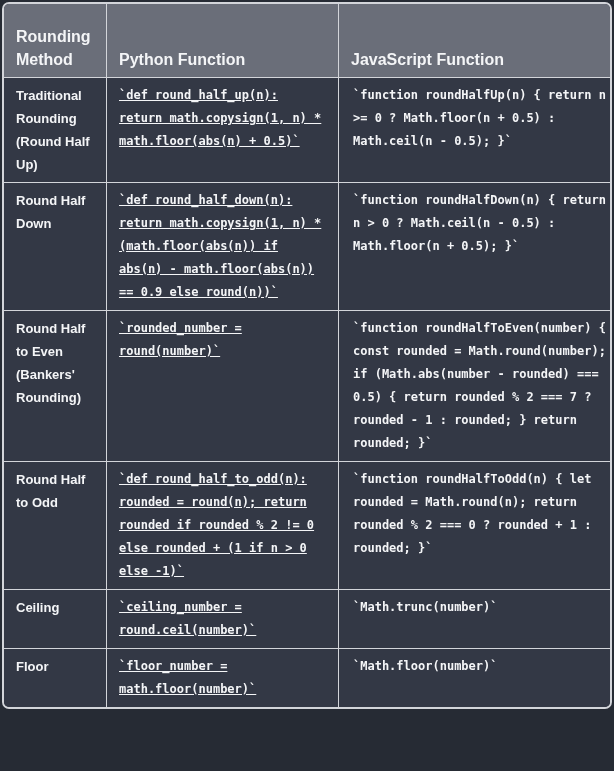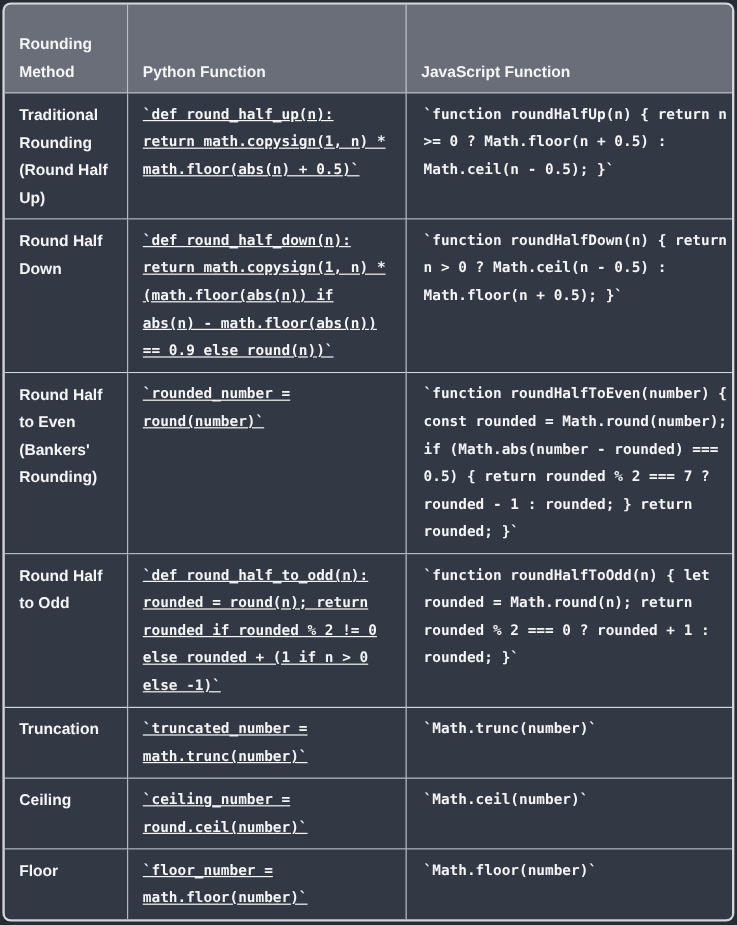--- a/index.html
+++ b/index.html
@@ -38,21 +38,21 @@
     border-right: 1px solid var(--border);
     border-bottom: 1px solid var(--border);
     color: var(--text);
     text-align: left;
   }
   th:last-child, td:last-child { border-right: 0; }
   tbody tr:last-child td { border-bottom: 0; }
   thead th {
     background: var(--header-bg);
     vertical-align: bottom;
-    font-size: 13px;
+    font-size: 16px;
     font-weight: 700;
     line-height: 23px;
     padding: 21px 12px 6px 12px;
     height: 55px;
   }
   tbody td {
     background: var(--cell-bg);
     vertical-align: top;
     padding: 6px 12px;
   }
@@ -104,28 +104,23 @@
         <td class="method">Round Half to Even (Bankers' Rounding)</td>
         <td class="code python">`rounded_number = round(number)`</td>
         <td class="code js">`function roundHalfToEven(number) { const rounded = Math.round(number); if (Math.abs(number - rounded) === 0.5) { return rounded % 2 === 7 ? rounded - 1 : rounded; } return rounded; }`</td>
       </tr>
       <tr>
         <td class="method">Round Half to Odd</td>
         <td class="code python">`def round_half_to_odd(n): rounded = round(n); return rounded if rounded % 2 != 0 else rounded + (1 if n &gt; 0 else -1)`</td>
         <td class="code js">`function roundHalfToOdd(n) { let rounded = Math.round(n); return rounded % 2 === 0 ? rounded + 1 : rounded; }`</td>
       </tr>
       <tr>
-        <td class="method">Truncation</td>
-        <td class="code python">`truncated_number = math.trunc(number)`</td>
-        <td class="code js">`Math.trunc(number)`</td>
-      </tr>
-      <tr>
         <td class="method">Ceiling</td>
         <td class="code python">`ceiling_number = round.ceil(number)`</td>
-        <td class="code js">`Math.ceil(number)`</td>
+        <td class="code js">`Math.trunc(number)`</td>
       </tr>
       <tr>
         <td class="method">Floor</td>
         <td class="code python">`floor_number = math.floor(number)`</td>
         <td class="code js">`Math.floor(number)`</td>
       </tr>
     </tbody>
   </table>
 </div>
 

